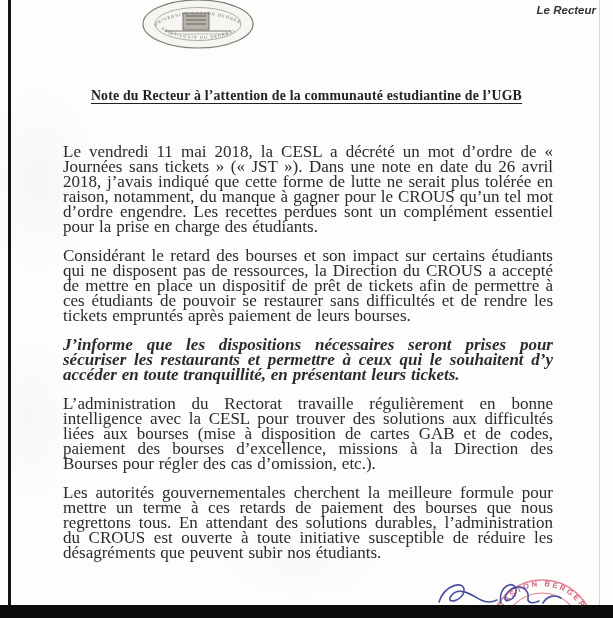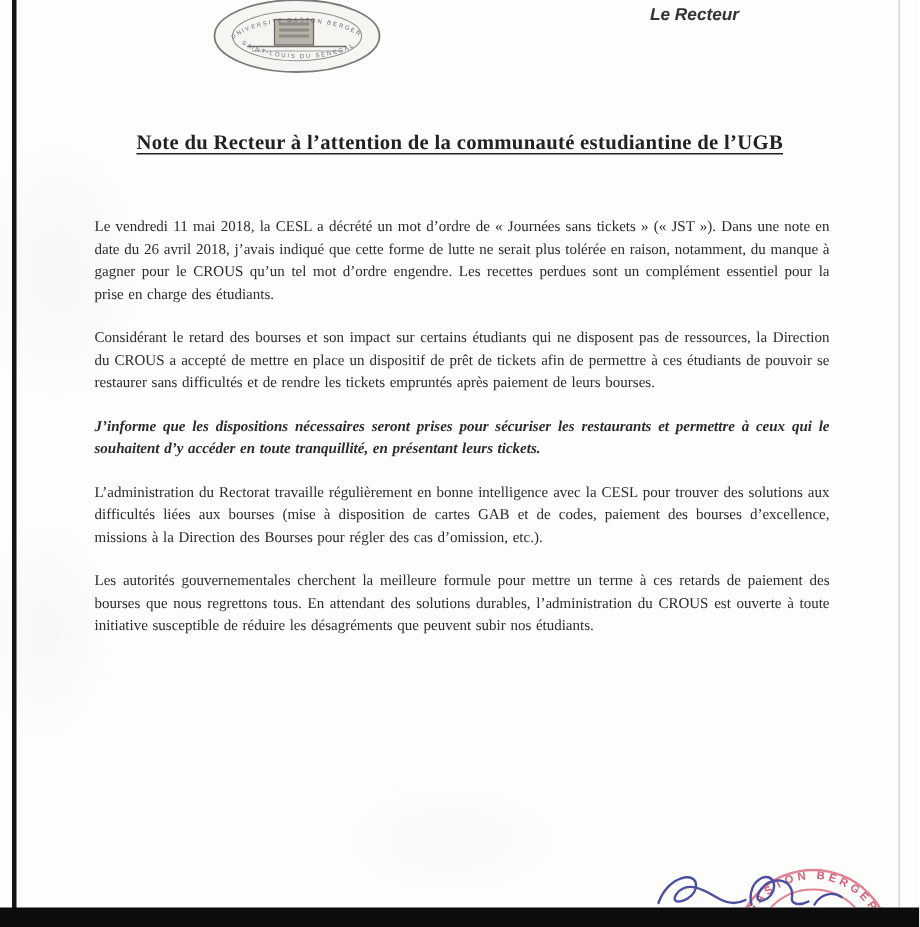--- a/index.html
+++ b/index.html
@@ -34,21 +34,21 @@
     background: #0c0c0c;
     z-index: 30;
   }
   
   .seal {
     position: absolute; left: 140px; top: 0px;
     width: 116px; height: 50px;
   }
   .recteur-block {
     position: absolute; left: 330px; top: 2px; width: 266px;
-    text-align: center;
+    text-align: right;
     font-family: "Liberation Sans", sans-serif;
     font-weight: bold;
     font-style: italic;
     font-size: 11.5px;
     line-height: 16px;
     color: #333333;
   }
   
   .doc-title {
     position: absolute; left: 30px; top: 86px; width: 553px;
@@ -58,21 +58,21 @@
     font-weight: bold;
     font-size: 13.8px;
     color: #222222;
     text-decoration: underline;
     text-underline-offset: 3px;
     letter-spacing: 0.2px;
   }
   
   .doc-body {
     position: absolute; left: 63px; top: 144px; width: 490px;
-    font-size: 10px;
+    font-size: 17px;
     line-height: 15px;
     text-align: justify;
     word-spacing: 0.6px;
   }
   .doc-body p { margin: 0 0 14px 0; }
   .doc-body p.italic { font-style: italic; font-weight: bold; }
   
   .stamp-svg {
     position: absolute; left: 435px; top: 572px;
     width: 178px; height: 33px;

